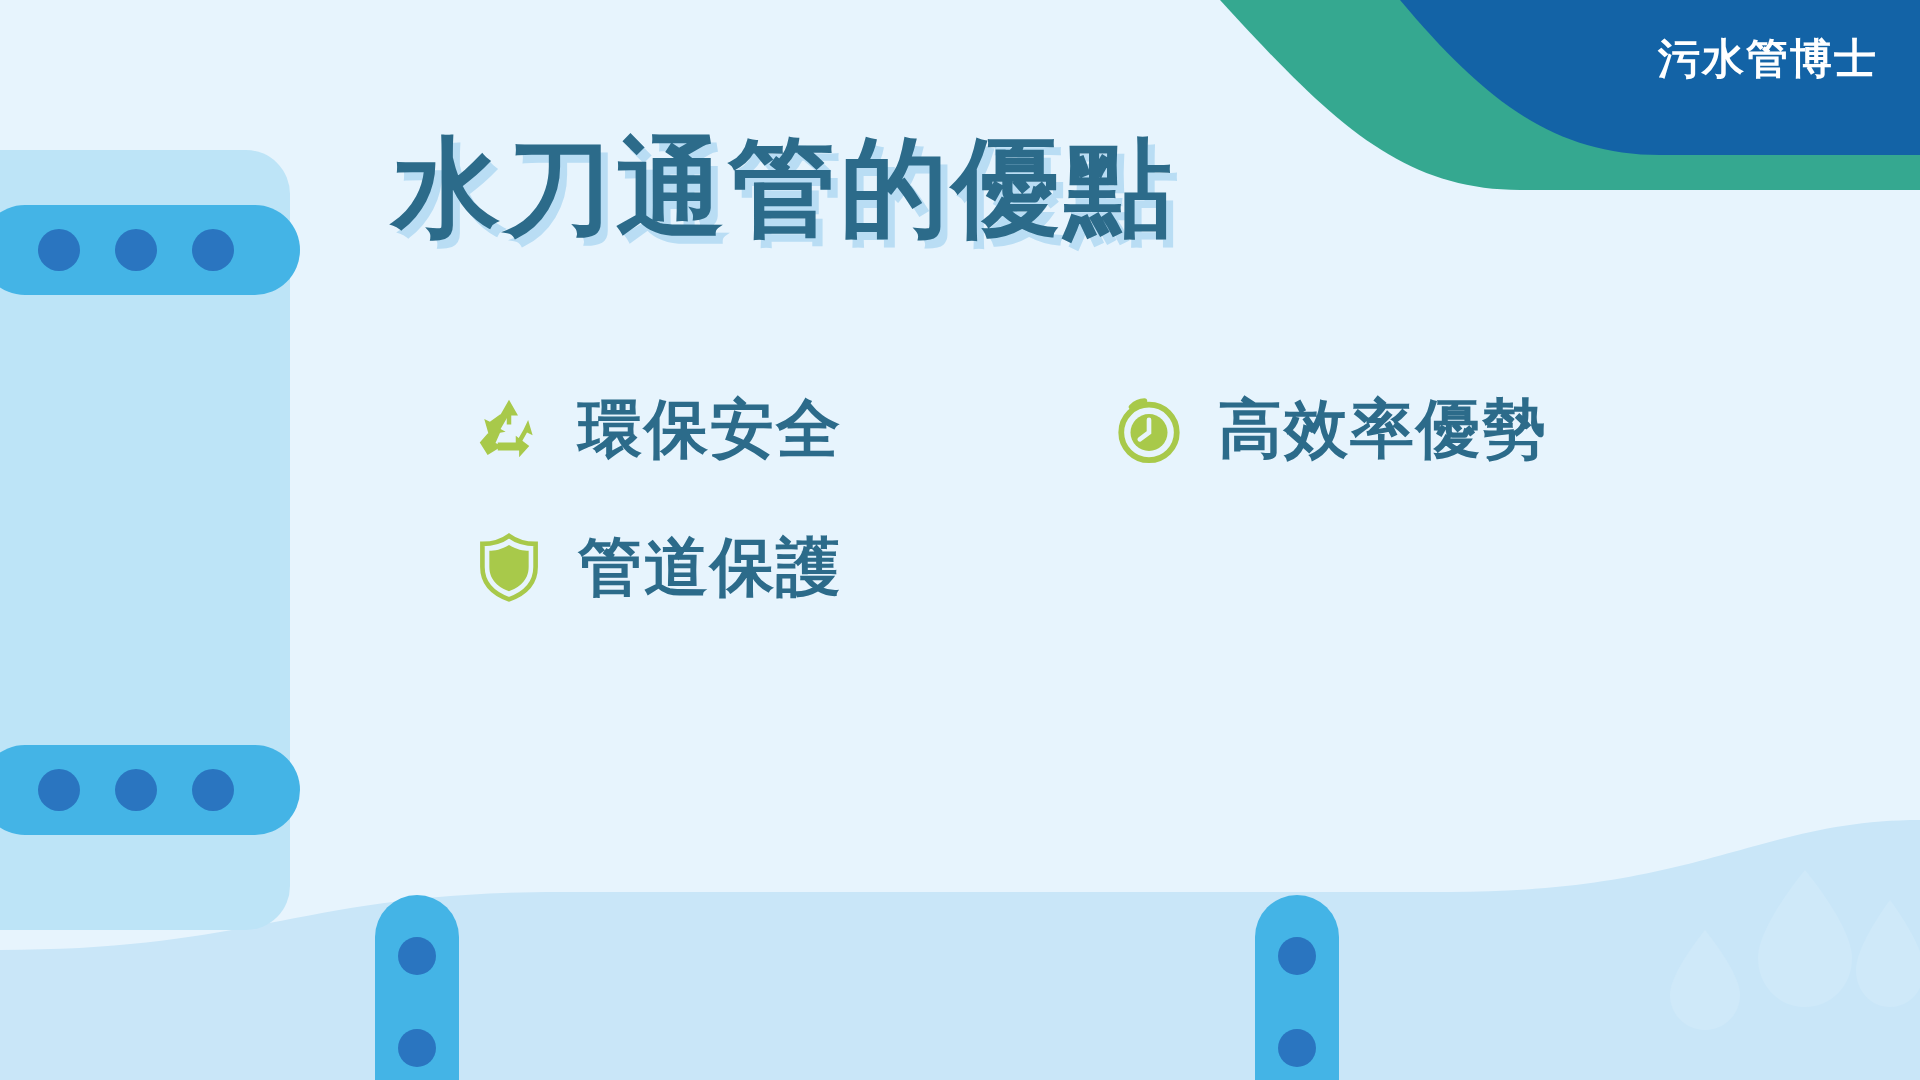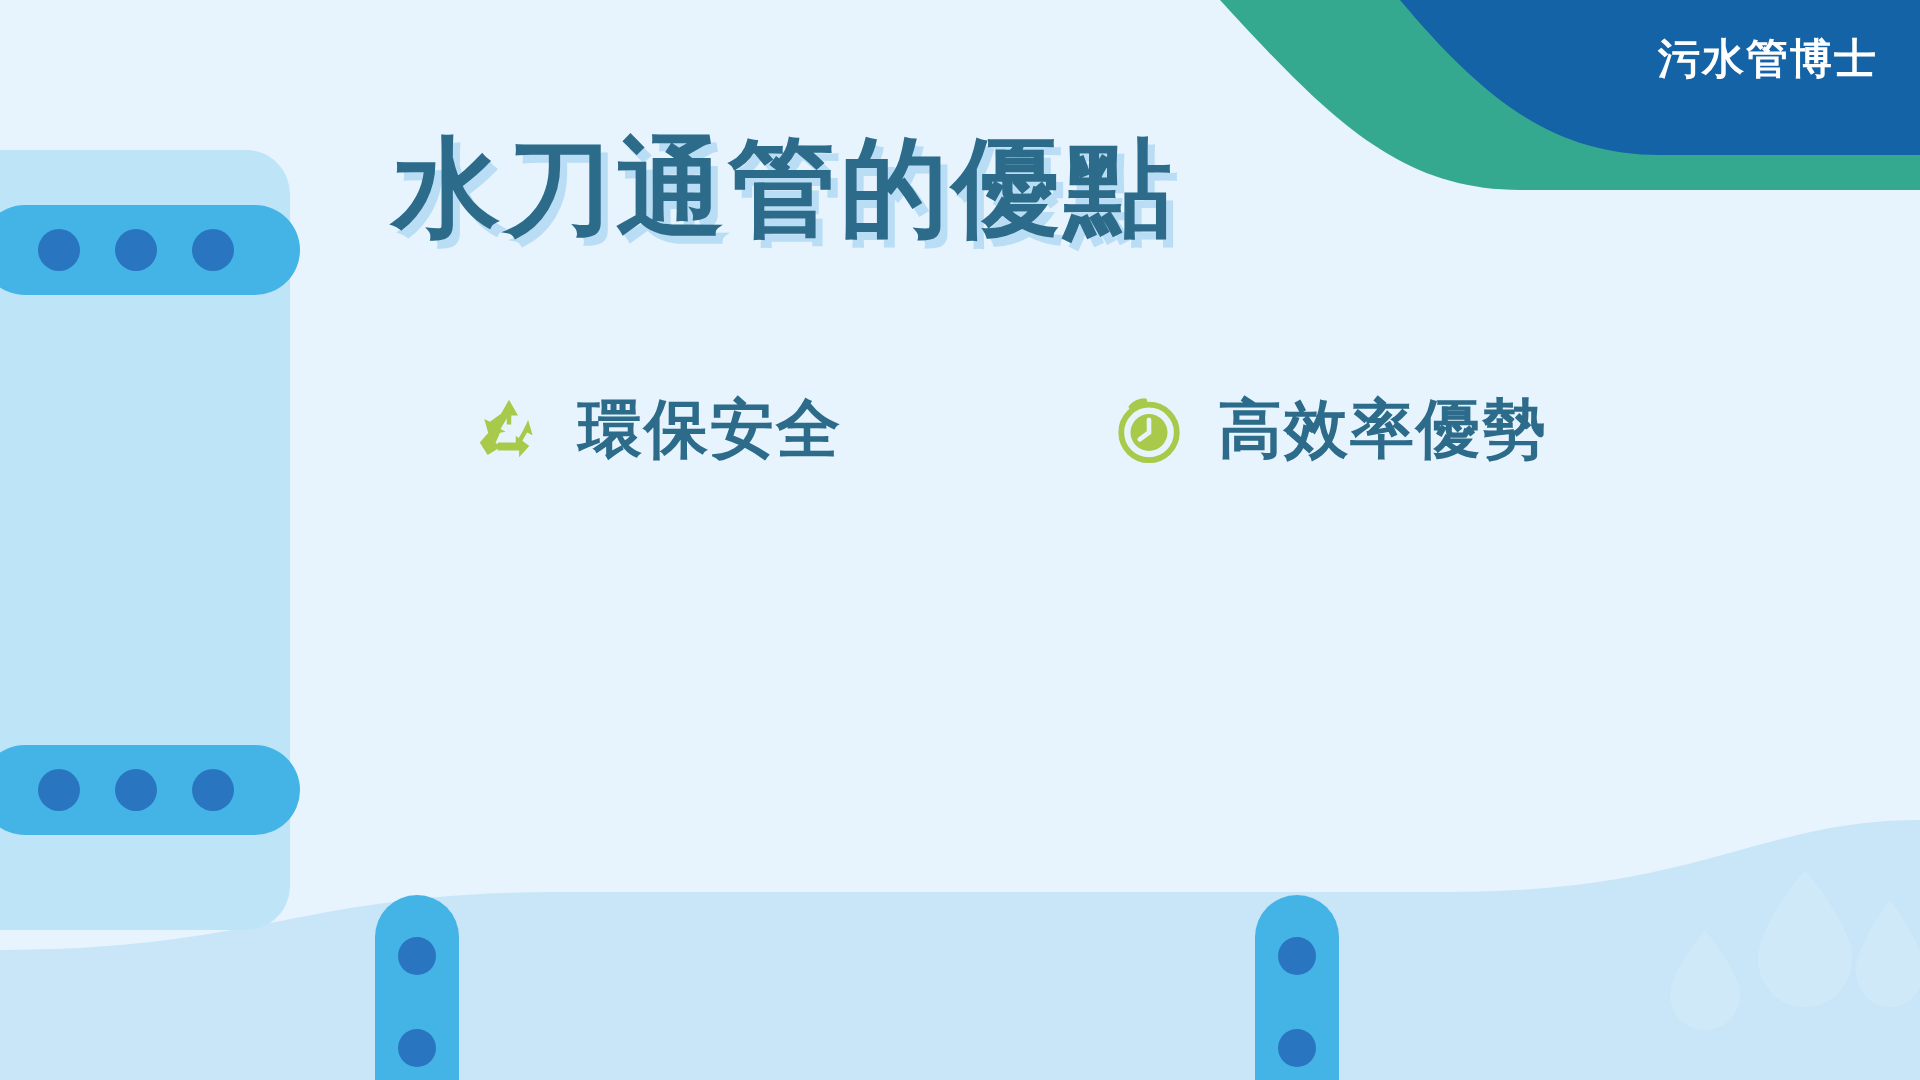--- a/index.html
+++ b/index.html
@@ -155,17 +155,28 @@
         <svg viewBox="0 0 64 64" width="74" height="74">
           <circle cx="32" cy="35" r="24" fill="none" stroke="#a8c94a" stroke-width="5"></circle>
           <circle cx="32" cy="35" r="16" fill="#a8c94a"></circle>
           <path d="M28 8 C24 8 20 10 17 13" fill="none" stroke="#a8c94a" stroke-width="5" stroke-linecap="round"></path>
           <path d="M32 24 L32 35 L24 41" fill="none" stroke="#e7f4fd" stroke-width="4" stroke-linecap="round"></path>
         </svg>
       </span>
       <span class="flabel">高效率優勢</span>
     </div>
 
+    <div class="feature">
+      <span class="ficon">
+        <svg viewBox="0 0 64 64" width="74" height="74">
+          <path d="M32 5 C24 11 15 12 9 12 L9 32 C9 48 21 56 32 60
+                   C43 56 55 48 55 32 L55 12 C49 12 40 11 32 5 Z" fill="none" stroke="#a8c94a" stroke-width="4"></path>
+          <path d="M32 13 C26 17 19 18 15 18 L15 32 C15 44 24 50 32 53
+                   C40 50 49 44 49 32 L49 18 C45 18 38 17 32 13 Z" fill="#a8c94a"></path>
+        </svg>
+      </span>
+      <span class="flabel">管道保護</span>
+    </div>
 
 
 
   </div>
 </div>
 
 </body></html>

